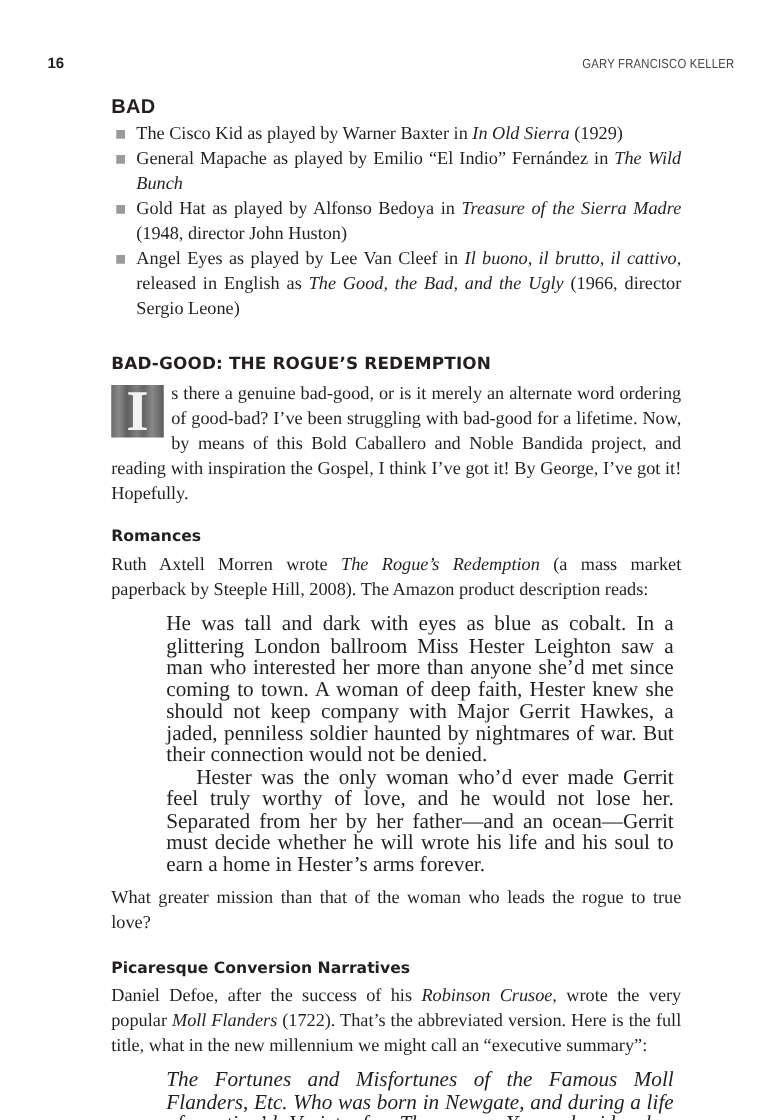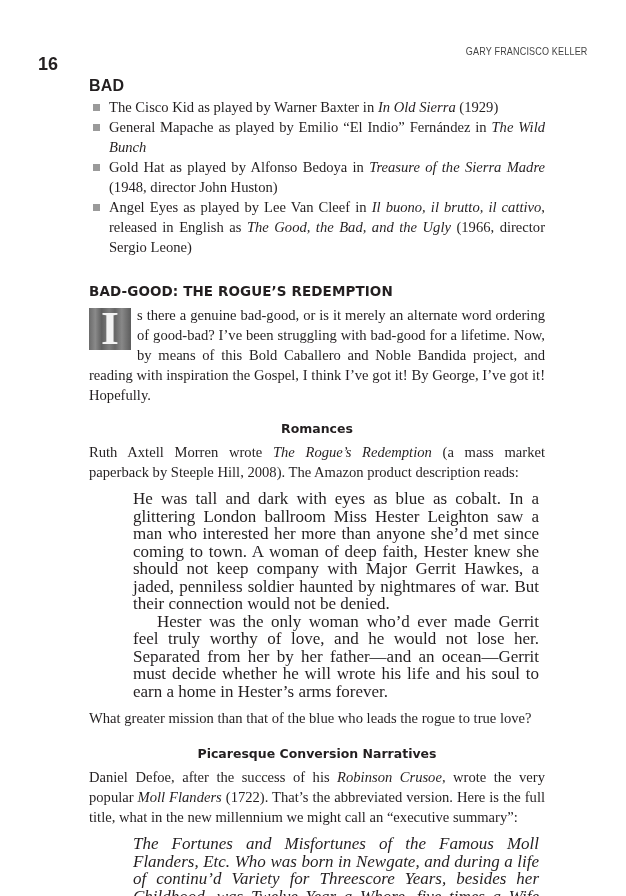--- a/index.html
+++ b/index.html
@@ -1,22 +1,22 @@
 <!DOCTYPE html>
 <html><head>
 <meta charset="utf-8">
 <style>
   html, body { margin: 0; padding: 0; background: #ffffff; }
   body { width: 626px; height: 896px; position: relative; overflow: hidden; color: #231f20; }
-  .page-number { position: absolute; left: 38px; top: 54px; font-family: "Liberation Sans", sans-serif; font-size: 18px; font-weight: bold; color: #231f20; }
+  .page-number { position: absolute; left: 38px; top: 43px; font-family: "Liberation Sans", sans-serif; font-size: 12px; font-weight: bold; color: #231f20; }
   .running-head { position: absolute; right: 38px; top: 45px; font-family: "Liberation Sans", sans-serif; font-size: 10.5px; letter-spacing: 0.2px; color: #444; transform: scaleX(0.86); transform-origin: right center; }
   .content { position: absolute; left: 89px; top: 72px; width: 456px; }
   .h-small { font-family: "Liberation Sans", sans-serif; font-weight: bold; font-size: 16px; margin: 5px 0 2px 0; letter-spacing: 0.2px; }
   .h-major { font-family: "DejaVu Sans", sans-serif; font-weight: bold; font-size: 13.5px; margin: 0; letter-spacing: 0.1px; }
-  .h-sub { font-family: "DejaVu Sans", sans-serif; font-weight: bold; font-size: 12.5px; margin: 0; text-align: center; }
+  .h-sub { font-family: "DejaVu Sans", sans-serif; font-weight: bold; font-size: 12.5px; margin: 0; }
   ul.bullets { list-style: none; margin: 0; padding: 0; }
   ul.bullets li { position: relative; padding-left: 20px; font-family: "Liberation Serif", serif; font-size: 14.6px; line-height: 20px; text-align: justify; }
   ul.bullets li .bullet { position: absolute; left: 4px; top: 7px; width: 7px; height: 7px; background: #9a9a9a; }
   p.body { font-family: "Liberation Serif", serif; font-size: 14.6px; line-height: 20px; text-align: justify; margin: 0; }
   .block { font-family: "Liberation Serif", serif; font-size: 17px; line-height: 17.5px; text-align: justify; margin: 0 0 0 44px; width: 406px; }
   .block p { margin: 0; }
   .block p.indent { text-indent: 24px; }
   .block.ital { font-style: italic; }
   .dropcap-wrap { position: relative; }
   .dropcap { float: left; width: 42px; height: 42px; margin: 3px 6px 0 0; background: linear-gradient(90deg, #6b6b6b 0%, #8a8a8a 15%, #5f5f5f 30%, #7e7e7e 48%, #666 62%, #888 78%, #5c5c5c 100%); display: flex; align-items: center; justify-content: center; }
@@ -47,21 +47,21 @@
     <p class="body">s there a genuine bad-good, or is it merely an alternate word ordering of good-bad? I’ve been struggling with bad-good for a lifetime. Now, by means of this Bold Caballero and Noble Bandida project, and reading with inspiration the Gospel, I think I’ve got it! By George, I’ve got it! Hopefully.</p>
   </div>
 
   <h3 class="h-sub" style="margin-top:16px;margin-bottom:6px;">Romances</h3>
   <p class="body"><span>Ruth Axtell Morren wrote </span><i>The Rogue’s Redemption</i><span> (a mass market paperback by Steeple Hill, 2008). The Amazon product description reads:</span></p>
 
   <div class="block" style="margin-top:8px;margin-bottom:8px;">
     <p>He was tall and dark with eyes as blue as cobalt. In a glittering London ballroom Miss Hester Leighton saw a man who interested her more than anyone she’d met since coming to town. A woman of deep faith, Hester knew she should not keep company with Major Gerrit Hawkes, a jaded, penniless soldier haunted by nightmares of war. But their connection would not be denied.</p>
     <p class="indent">Hester was the only woman who’d ever made Gerrit feel truly worthy of love, and he would not lose her. Separated from her by her father—and an ocean—Gerrit must decide whether he will wrote his life and his soul to earn a home in Hester’s arms forever.</p>
   </div>
-  <p class="body">What greater mission than that of the blue who leads the rogue to true love?</p>
+  <p class="body">What greater mission than that of the woman who leads the rogue to true love?</p>
 
   <h3 class="h-sub" style="margin-top:18px;margin-bottom:6px;">Picaresque Conversion Narratives</h3>
   <p class="body"><span>Daniel Defoe, after the success of his </span><i>Robinson Crusoe</i><span>, wrote the very popular </span><i>Moll Flanders</i><span> (1722). That’s the abbreviated version. Here is the full title, what in the new millennium we might call an “executive summary”:</span></p>
 
   <div class="block ital" style="margin-top:8px;">
     <p>The Fortunes and Misfortunes of the Famous Moll Flanders, Etc. Who was born in Newgate, and during a life of continu’d Variety for Threescore Years, besides her Childhood, was Twelve Year a Whore, five times a Wife (whereof once to her own brother), Twelve Year a Thief, Eight Years a Transported Felon in Virginia, at last grew Rich, liv’d Honest and died a Penitent. Written from her own memorandums.</p>
   </div>
 
 </div>
 

